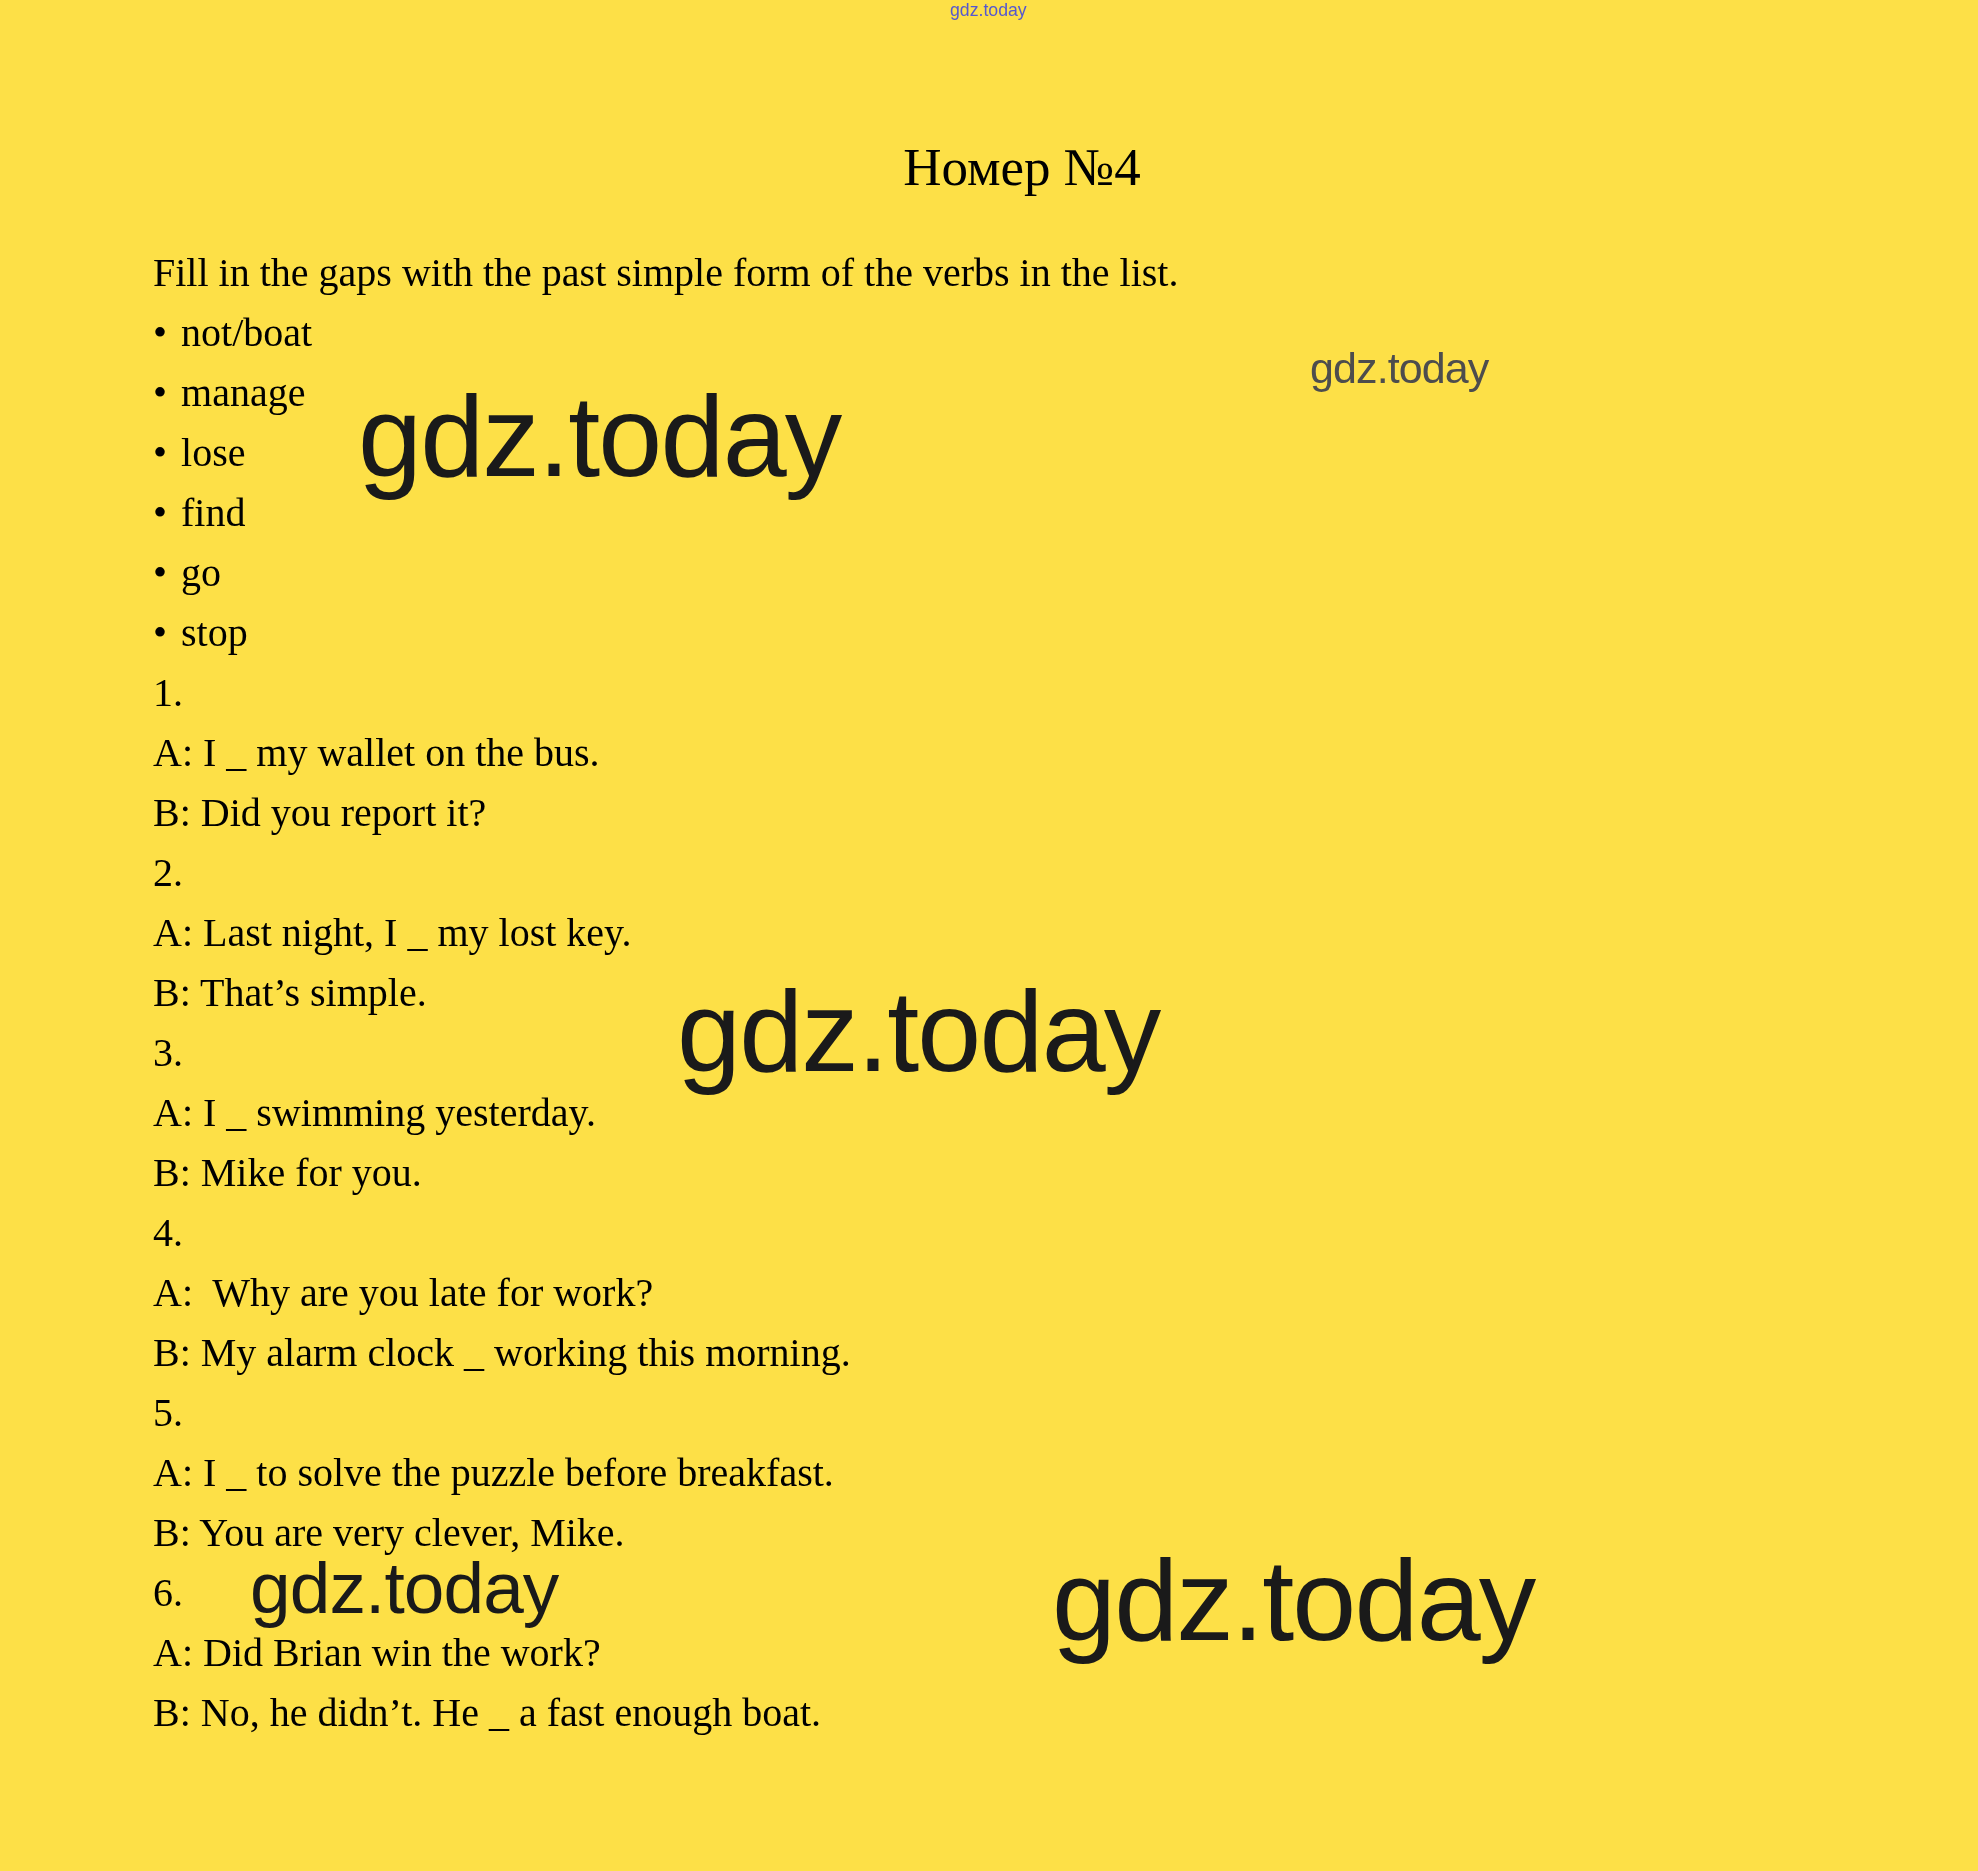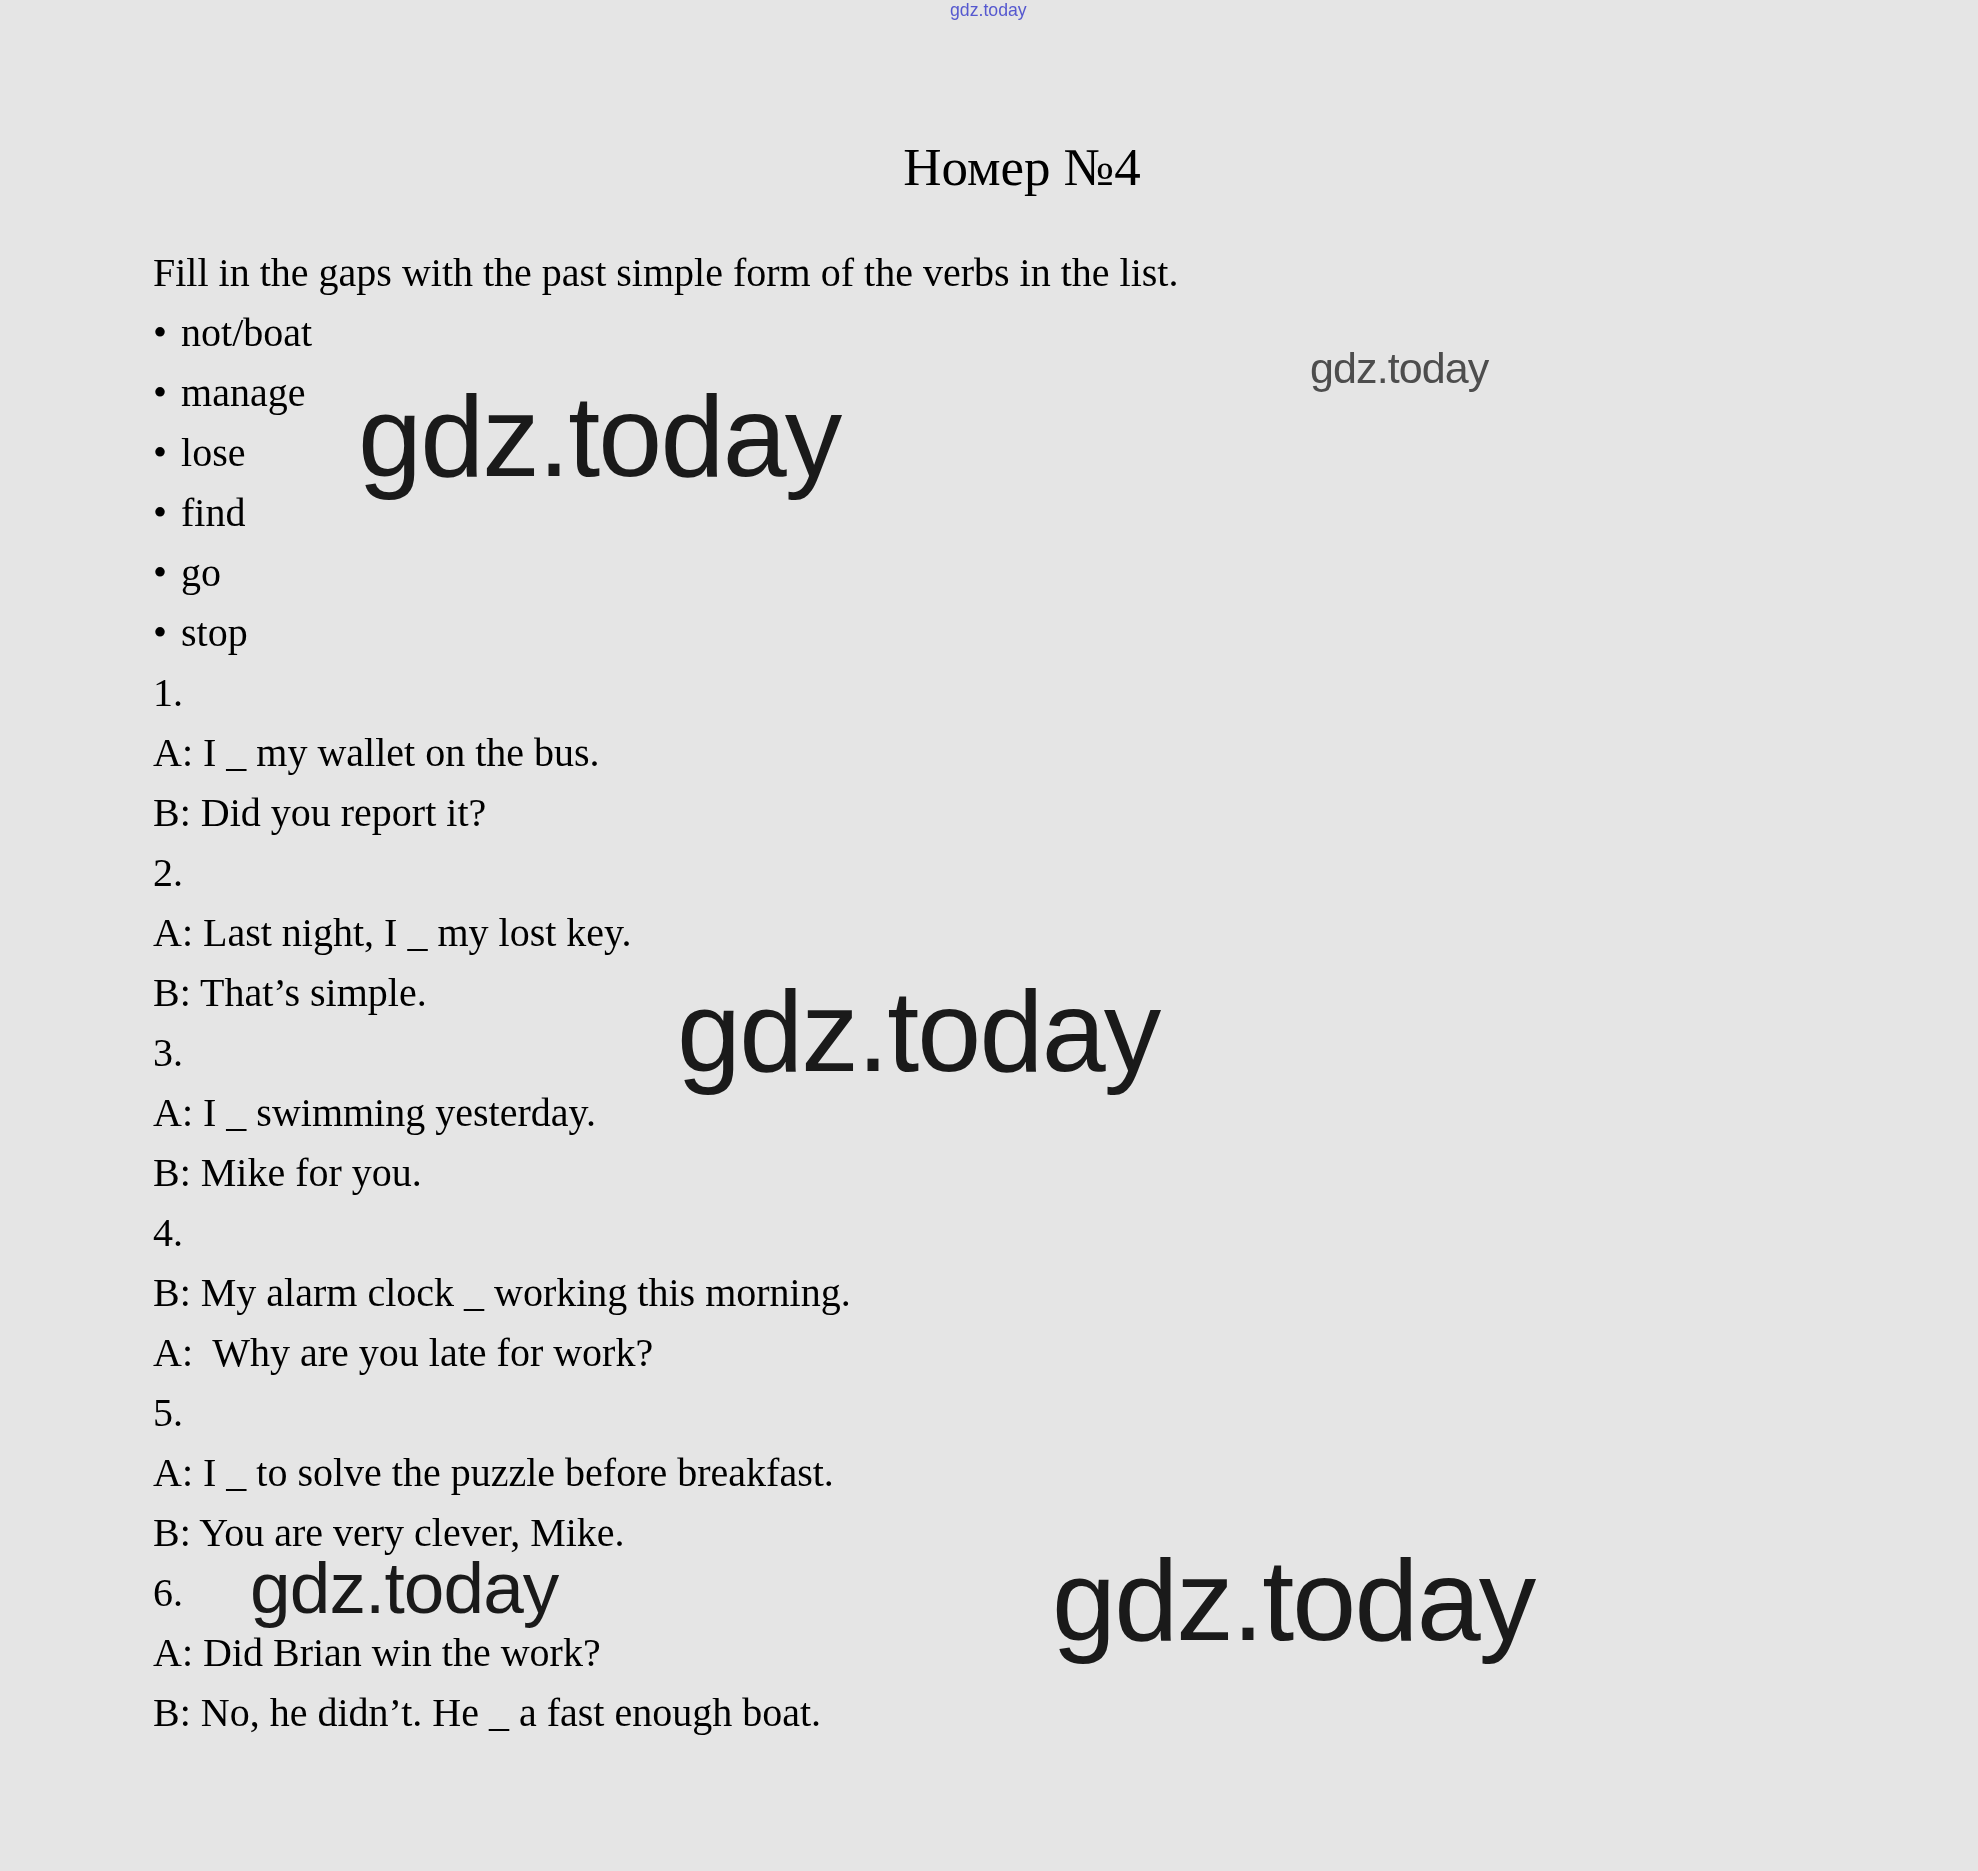--- a/index.html
+++ b/index.html
@@ -1,20 +1,20 @@
 <!DOCTYPE html>
 <html style="font-size:14px"><head>
 <meta charset="utf-8">
 <style>
   html, body { margin: 0; padding: 0; background: #ffffff; }
   .page {
     position: relative;
     width: 1978px;
     height: 1872px;
-    background: #e5e5e5;
+    background: #fde047;
     overflow: hidden;
     font-family: "Liberation Serif", "DejaVu Serif", serif;
     color: #000000;
   }
   .title {
     position: absolute;
     top: 137px;
     left: 0;
     width: 100%;
     margin: 0;
@@ -87,22 +87,22 @@
 
     <div class="line">2.</div>
     <div class="line">A: Last night, I _ my lost key.</div>
     <div class="line">B: That’s simple.</div>
 
     <div class="line">3.</div>
     <div class="line">A: I _ swimming yesterday.</div>
     <div class="line">B: Mike for you.</div>
 
     <div class="line">4.</div>
+    <div class="line">A:  Why are you late for work?</div>
     <div class="line">B: My alarm clock _ working this morning.</div>
-    <div class="line">A:  Why are you late for work?</div>
 
     <div class="line">5.</div>
     <div class="line">A: I _ to solve the puzzle before breakfast.</div>
     <div class="line">B: You are very clever, Mike.</div>
 
     <div class="line">6.</div>
     <div class="line">A: Did Brian win the work?</div>
     <div class="line">B: No, he didn’t. He _ a fast enough boat.</div>
 
   </div>

